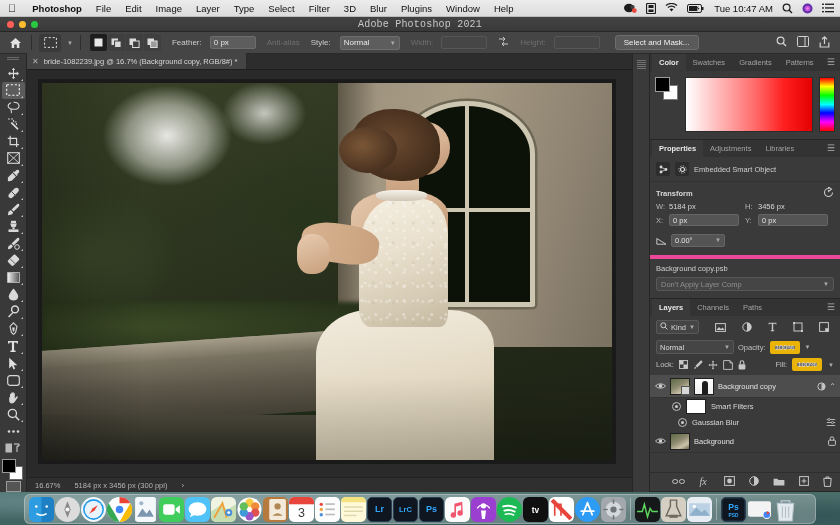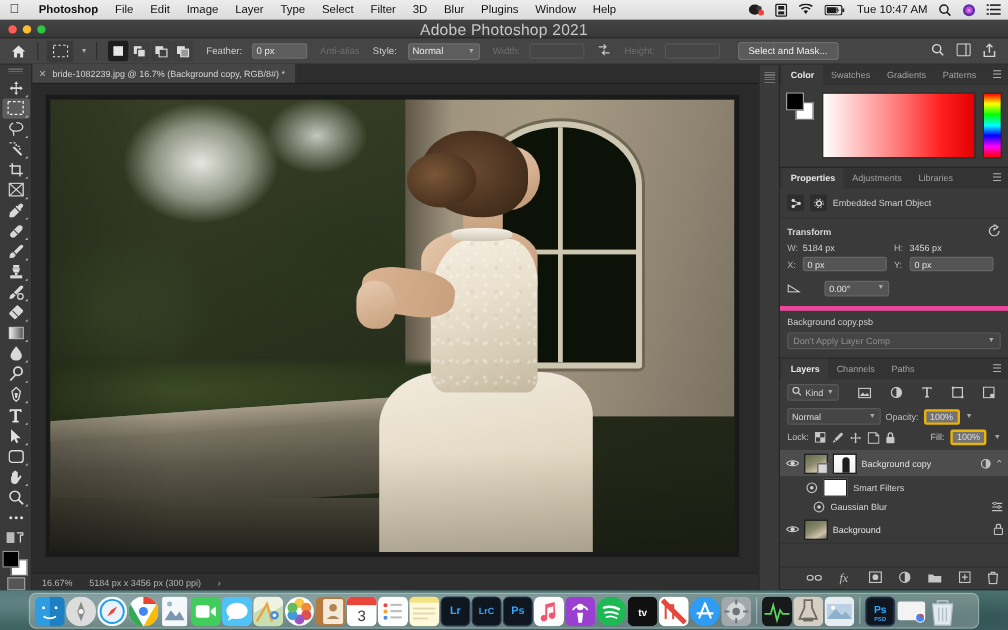--- a/index.html
+++ b/index.html
@@ -31,21 +31,21 @@
     position: absolute; top: 17px; left: 0; width: 840px; height: 475px;
     background: #323232;
   }
   
   #ps-titlebar {
     position: relative; height: 15px; width: 100%;
     background: linear-gradient(#434343, #393939);
     border-bottom: 1px solid #262626;
     display: flex; align-items: center; justify-content: center;
   }
-  #ps-title { font-size: 13px; color: #c8c8c8; letter-spacing: .2px; }
+  #ps-title { font-size: 10px; color: #c8c8c8; letter-spacing: .2px; font-family: Liberation Mono, monospace; }
   .traffic { position: absolute; left: 7px; top: 4px; display: flex; gap: 5px; }
   .tl { width: 7px; height: 7px; border-radius: 50%; }
   .tl.r { background: #ff5f57; }
   .tl.y { background: #febc2e; }
   .tl.g { background: #28c840; }
 
   
   #optionsbar {
     position: relative; height: 22px; width: 100%;
     background: #454545; border-bottom: 1px solid #2a2a2a;
@@ -251,38 +251,38 @@
   .prop-txt { font-size: 7.5px; color: #cfcfcf; }
   .sec-head { display: flex; align-items: center; padding: 5px 6px 2px; }
   .sec-title { font-size: 7.5px; color: #d8d8d8; font-weight: bold; }
   .sec-icon { margin-left: auto; color: #c4c4c4; font-size: 9px; }
   .prop-grid { display: flex; padding: 1px 6px 2px; }
   .pg-cell { flex: 1; display: flex; align-items: center; gap: 4px; }
   .pg-lab { font-size: 7.5px; color: #b6b6b6; width: 9px; }
   .pg-val { font-size: 7.5px; color: #d9d9d9; }
   .pg-input { background: #545454; border: 1px solid #656565; border-radius: 2px; height: 12px;
     flex: 1; margin-right: 6px; display: flex; align-items: center; padding: 0 3px; font-size: 7.5px; color: #e4e4e4; }
-  .angle-row { display: flex; align-items: center; gap: 20px; padding: 3px 6px 6px; }
+  .angle-row { display: flex; align-items: center; gap: 4px; padding: 3px 6px 6px; }
   .angle-box { background: #545454; border: 1px solid #656565; border-radius: 2px; height: 13px; width: 54px;
     display: flex; align-items: center; justify-content: space-between; padding: 0 3px; font-size: 7.5px; color: #e4e4e4; }
   .comp-block { padding: 5px 6px 7px; border-top: 4px solid #ec4899; }
   .comp-name { font-size: 7.5px; color: #d0d0d0; margin-bottom: 4px; }
   .comp-select { background: #454545; border: 1px solid #585858; border-radius: 2px; height: 14px;
     display: flex; align-items: center; justify-content: space-between; padding: 0 4px; font-size: 7.5px; color: #8e8e8e; }
 
   
   .lay-filter { display: flex; align-items: center; gap: 16px; padding: 4px 6px; }
   .kind-select { background: #454545; border: 1px solid #585858; border-radius: 2px; height: 14px; width: 58px;
     display: flex; align-items: center; gap: 3px; padding: 0 3px; font-size: 7.5px; color: #d4d4d4; }
   .kind-ic { width: 13px; height: 13px; display: flex; align-items: center; justify-content: center; color: #c9c9c9; }
   .blend-row { display: flex; align-items: center; gap: 4px; padding: 2px 6px 3px; }
   .blend-select { background: #454545; border: 1px solid #585858; border-radius: 2px; height: 14px; width: 78px;
     display: flex; align-items: center; justify-content: space-between; padding: 0 3px; font-size: 7.5px; color: #dcdcdc; }
   .op-lab { font-size: 7.5px; color: #c0c0c0; }
-  .op-val { background: #737373; border: 2px solid #eab308; border-radius: 2px; height: 13px; width: 30px;
+  .op-val { background: #737373; border: 5px solid #eab308; border-radius: 2px; height: 13px; width: 30px;
     display: flex; align-items: center; justify-content: center; font-size: 7.5px; color: #dcdcdc; }
   .lock-row { display: flex; align-items: center; gap: 5px; padding: 1px 6px 4px; }
   .lock-lab { font-size: 7.5px; color: #c0c0c0; }
   .lock-ic { color: #c7c7c7; font-size: 8px; display: flex; align-items: center; }
   .layer-row { display: flex; align-items: center; height: 23px; padding: 0 4px; gap: 4px; border-bottom: 1px solid #333; }
   .layer-row.selected { background: #4d4d4d; }
   .eye { width: 12px; display: flex; align-items: center; justify-content: center; color: #d3d3d3; }
   .thumb { width: 20px; height: 17px; border: 1px solid #1f1f1f; flex-shrink: 0; }
   .thumb.img { background: linear-gradient(150deg,#5d6a43 0%, #8d8a6f 45%, #cdc3ab 75%, #6b6450 100%); }
   .thumb.mask { background: linear-gradient(180deg,#ffffff,#f0f0f0); position: relative; }

